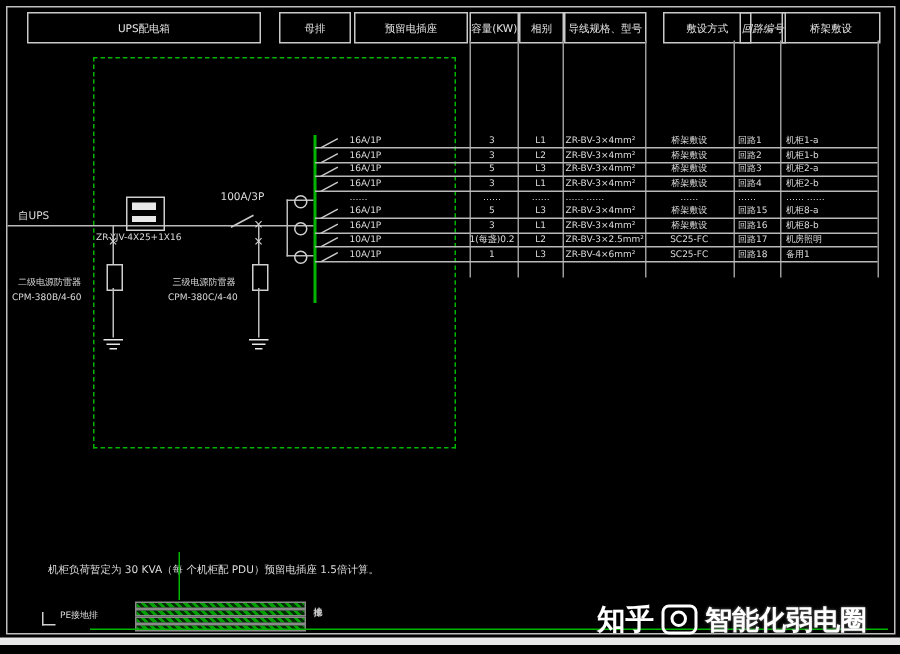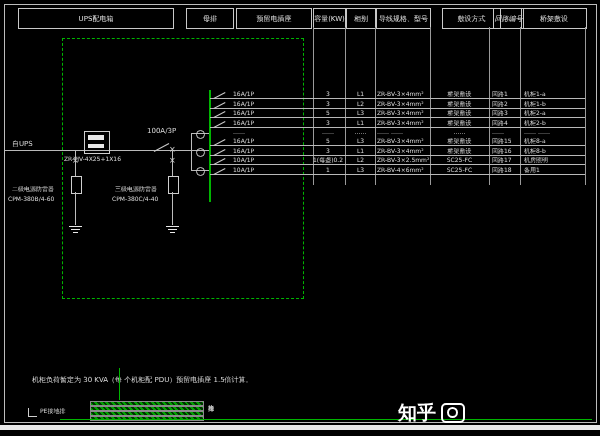--- a/index.html
+++ b/index.html
@@ -190,15 +190,16 @@
   <div class="hatchbar" style="left:90px;top:401px;width:112px;"></div>
   <div class="hatchbar" style="left:90px;top:406px;width:112px;"></div>
   <div class="hatchbar" style="left:90px;top:411px;width:112px;"></div>
   <div class="hatchbar" style="left:90px;top:416px;width:112px;"></div>
   <span class="vtext" style="left:206px;top:399px;">接地排</span>
   <div class="gline" style="left:60px;top:419px;width:532px;height:1px;"></div>
 
   <div class="wm" style="left:398px;top:400px;">
     <span class="brand">知乎</span>
     <span class="camicon"></span>
+    <span class="acct">智能化弱电圈</span>
   </div>
 
 </div>
 
 </body></html>

